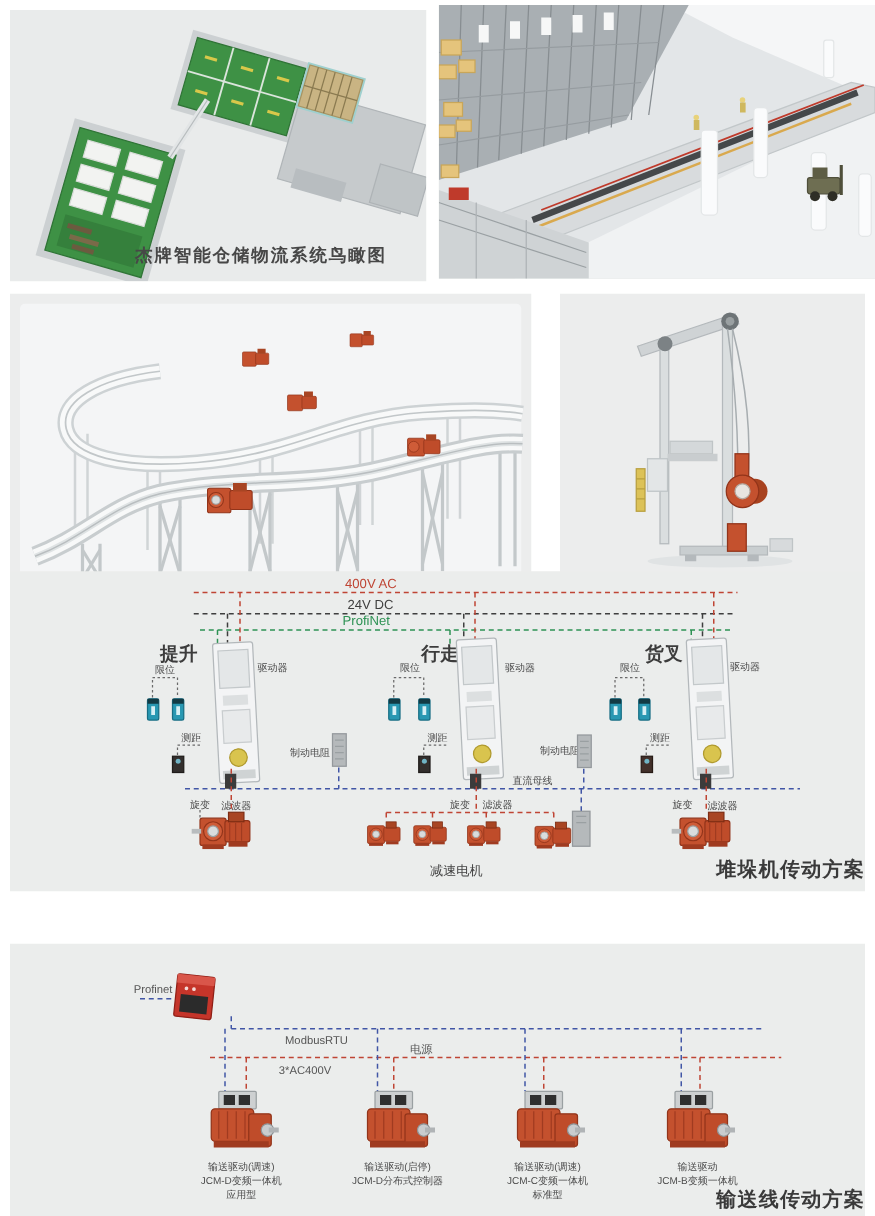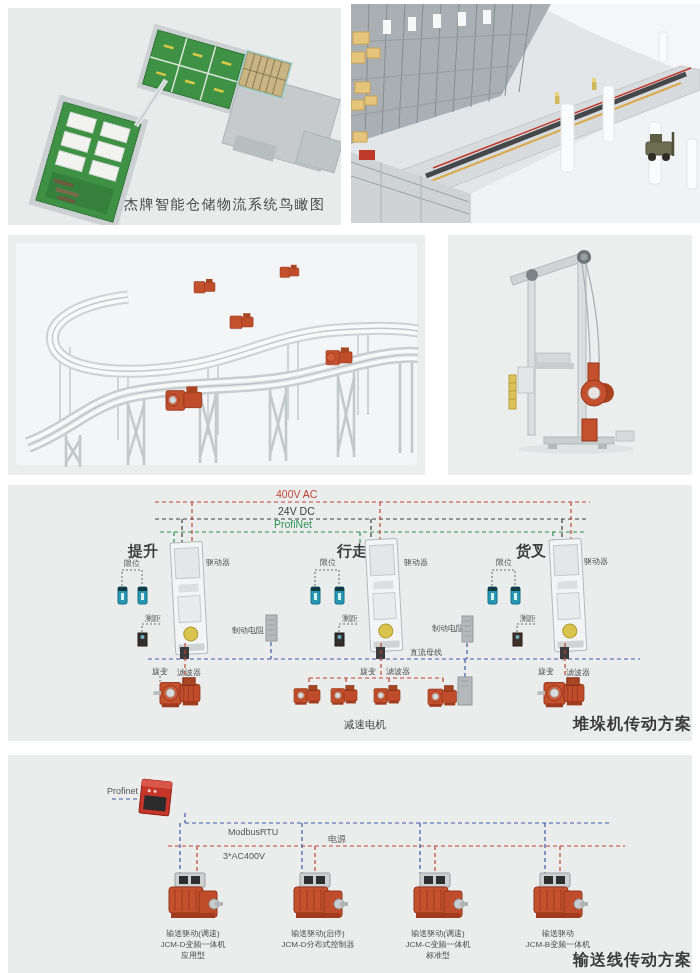--- a/index.html
+++ b/index.html
@@ -3,26 +3,26 @@
 <meta charset="utf-8">
 <style>
   html,body{margin:0;padding:0;background:#ffffff;}
   body{width:700px;height:973px;font-family:"Liberation Sans",sans-serif;}
   .page{position:relative;width:700px;height:973px;background:#ffffff;overflow:hidden;}
   .box{position:absolute;background:#ebedec;overflow:hidden;}
   #box-aerial{left:8px;top:8px;width:333px;height:217px;}
   #box-warehouse{left:351px;top:4px;width:349px;height:219px;}
   #box-conveyor{left:8px;top:235px;width:417px;height:240px;}
   #box-crane{left:448px;top:235px;width:244px;height:240px;}
-  #box-diag-stacker{left:8px;top:485px;width:684px;height:256px;}
+  #box-diag-stacker{left:8px;top:457px;width:684px;height:256px;}
   #box-diag-conveyor{left:8px;top:755px;width:684px;height:218px;}
   svg{display:block;}
   svg text{font-family:"Liberation Sans",sans-serif;}
-  .aerial-caption{position:absolute;left:100px;top:188px;font-size:14px;font-weight:normal;
-    color:#474747;letter-spacing:1.5px;margin-left:16px;}
+  .aerial-caption{position:absolute;left:100px;top:188px;font-size:14px;font-weight:bold;
+    color:#474747;letter-spacing:1.5px;}
   .t-bus{font-size:10.5px;}
   .t-title{font-size:15px;font-weight:bold;fill:#3c3c3c;}
   .t-small{font-size:8px;fill:#4b4b4b;}
   .t-mid{font-size:10.5px;fill:#454545;}
   .t-caption{font-size:16px;font-weight:bold;fill:#3a3a3a;letter-spacing:1px;}
   .t-net{font-size:9px;fill:#555555;}
   .dash-red{stroke:#bf4534;stroke-width:1.2;stroke-dasharray:4 3;fill:none;}
   .dash-dark{stroke:#3f3f3f;stroke-width:1.2;stroke-dasharray:4 3;fill:none;}
   .dash-green{stroke:#2e9254;stroke-width:1.2;stroke-dasharray:4 3;fill:none;}
   .dash-blue{stroke:#4156a6;stroke-width:1.2;stroke-dasharray:4 3;fill:none;}

